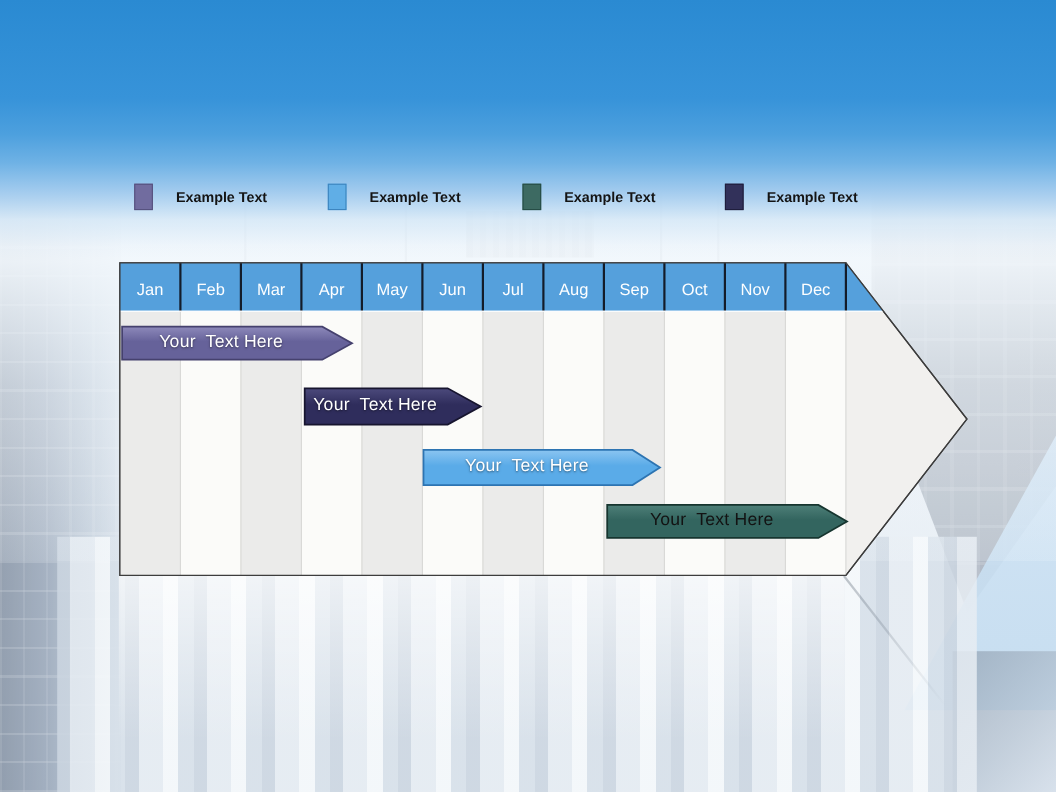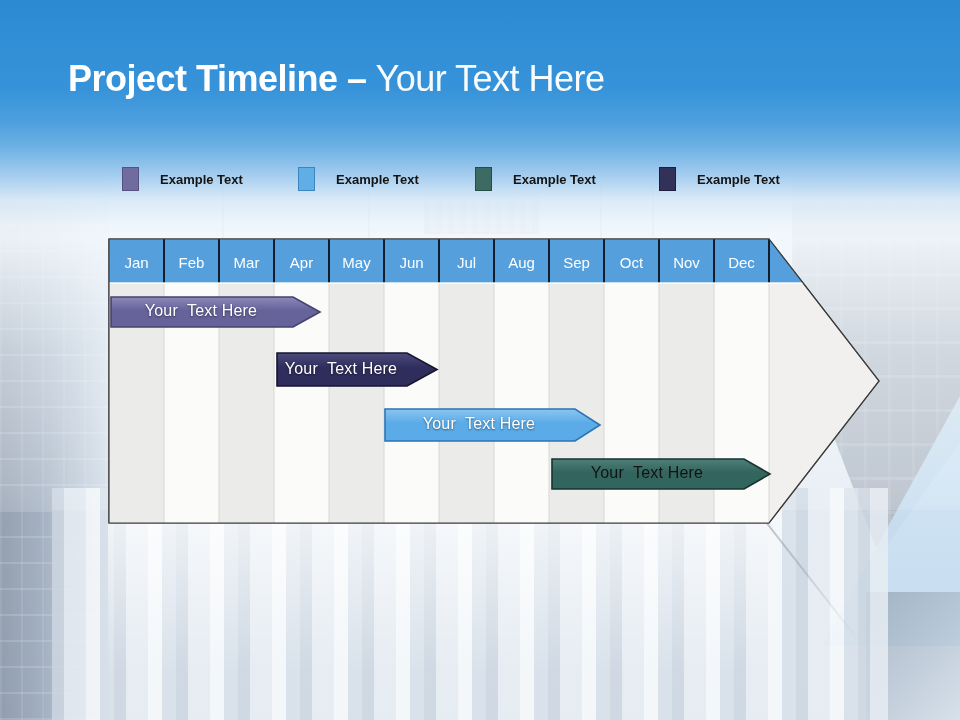--- a/index.html
+++ b/index.html
@@ -78,22 +78,20 @@
   <div class="bg-layer bg-bldg-br"></div>
   <div class="bg-layer bg-structure"></div>
   <div class="bg-layer bg-pole" style="left:222px"></div>
   <div class="bg-layer bg-pole" style="left:368px;top:148px;height:90px"></div>
   <div class="bg-layer bg-pole" style="left:600px"></div>
   <div class="bg-layer bg-pole" style="left:652px"></div>
   <div class="bg-layer bg-facade"></div>
   <div class="bg-layer bg-haze"></div>
   <div class="bg-layer bg-topband"></div>
 
-  <div class="title"><span class="t-bold">Project Timeline –</span><span class="t-light">Your Text Here</span>
-  </div>
 
   <div class="legend" id="legend">
       <div class="legend-item" style="left: 110px;">
         <span class="legend-swatch" style="background: rgb(113, 108, 159); border-color: rgb(86, 82, 127);"></span>
         <span class="legend-label">Example Text</span>
       </div>
       <div class="legend-item" style="left: 286px;">
         <span class="legend-swatch" style="background: rgb(96, 174, 230); border-color: rgb(61, 133, 191);"></span>
         <span class="legend-label">Example Text</span>
       </div>

